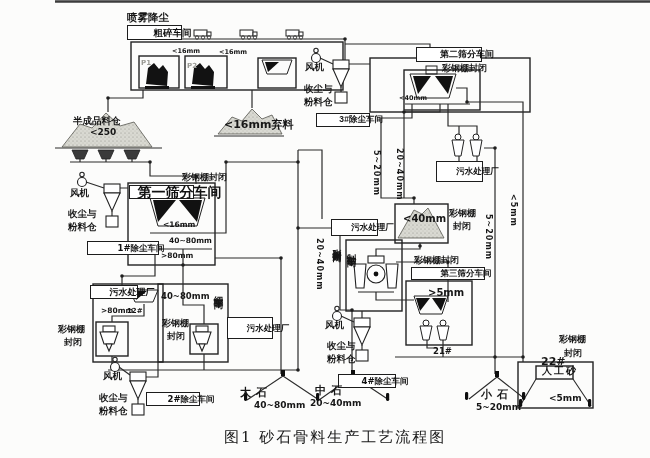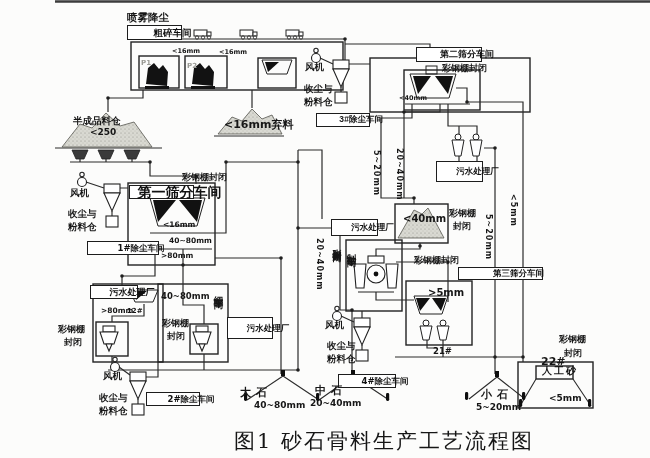--- a/index.html
+++ b/index.html
@@ -334,21 +334,21 @@
   <div class="sz" style="left:403px;top:213px;font-size:10px;font-weight:bold;">&lt;40mm</div>
   <div class="lbl" style="left:449px;top:208px;font-size:9px;">彩钢棚</div>
   <div class="lbl" style="left:453px;top:221px;font-size:9px;">封闭</div>
 
   <div class="lblbox" style="left:331px;top:219px;width:47px;height:17px;font-size:8.5px;">污水处理厂</div>
 
   <div class="vlbl" style="left:332px;top:242px;font-size:9px;font-weight:bold;">彩钢棚封闭</div>
   <div class="vlbl" style="left:347px;top:246px;font-size:9.5px;font-weight:bold;">制砂车间</div>
 
   <div class="lbl" style="left:414px;top:255px;font-size:9px;">彩钢棚封闭</div>
-  <div class="lblbox" style="left:411px;top:267px;width:85px;height:13px;font-size:8.5px;margin-left:47px;">第三筛分车间</div>
+  <div class="lblbox" style="left:411px;top:267px;width:74px;height:13px;font-size:8.5px;">第三筛分车间</div>
   <div class="sz" style="left:428px;top:287px;font-size:10px;font-weight:bold;">&gt;5mm</div>
 
   <div class="vlbl" style="left:372px;top:150px;font-size:8px;">5~20mm</div>
   <div class="vlbl" style="left:395px;top:148px;font-size:8px;">20~40mm</div>
   <div class="vlbl" style="left:315px;top:238px;font-size:8px;">20~40mm</div>
   <div class="vlbl" style="left:484px;top:214px;font-size:8px;">5~20mm</div>
   <div class="vlbl" style="left:509px;top:194px;font-size:8px;">&lt;5mm</div>
 
   <div class="sz" style="left:433px;top:347px;font-size:8.5px;font-weight:bold;">21#</div>
   <div class="sz" style="left:541px;top:356px;font-size:11px;font-weight:bold;">22#</div>
@@ -357,15 +357,15 @@
   <div class="sz" style="left:254px;top:401px;font-size:9px;">40~80mm</div>
   <div class="lbl" style="left:315px;top:385px;font-size:11px;letter-spacing:5px;">中石</div>
   <div class="sz" style="left:310px;top:399px;font-size:9px;">20~40mm</div>
   <div class="lbl" style="left:481px;top:389px;font-size:11px;letter-spacing:5px;">小石</div>
   <div class="sz" style="left:476px;top:403px;font-size:9px;">5~20mm</div>
   <div class="lbl" style="left:542px;top:365px;font-size:10px;letter-spacing:2px;">人工砂</div>
   <div class="sz" style="left:549px;top:394px;font-size:9px;">&lt;5mm</div>
   <div class="lbl" style="left:559px;top:334px;font-size:9px;">彩钢棚</div>
   <div class="lbl" style="left:564px;top:348px;font-size:9px;">封闭</div>
 
-  <div class="lbl cap" style="left:234px;top:429px;font-size:21px;">图1  砂石骨料生产工艺流程图</div>
+  <div class="lbl cap" style="left:224px;top:429px;font-size:15px;">图1  砂石骨料生产工艺流程图</div>
 
 </div>
 
 </body></html>

